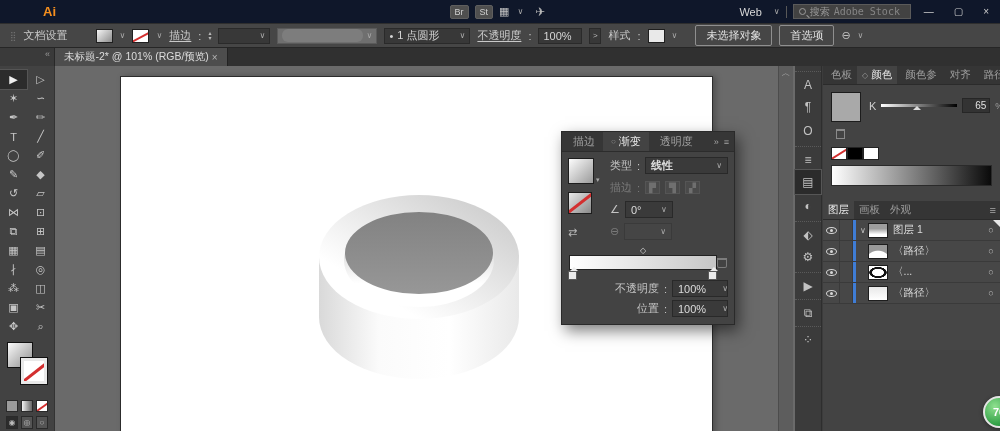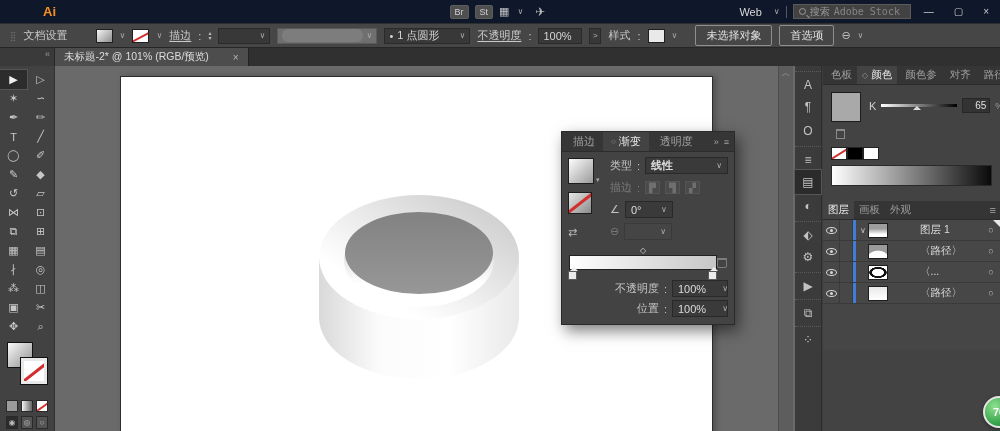--- a/index.html
+++ b/index.html
@@ -37,21 +37,21 @@
   .stepper { display:inline-flex; flex-direction:column; line-height:5px; font-size:6px; color:#bbb; }
   .field { background:#383838; border:1px solid #2a2a2a; height:16px; display:inline-flex; align-items:center; padding:0 4px; gap:4px; color:#d5d5d5; }
   .brush-preview { width:88px; height:13px; background:#7d7d7d; border-radius:6px; display:inline-block; }
   .btn { border:1px solid #8f8f8f; border-radius:2px; padding:2px 10px; color:#e2e2e2; background:transparent; font-size:11px; }
   .chev-btn { background:#383838; border:1px solid #2a2a2a; height:16px; width:12px; display:inline-flex; align-items:center; justify-content:center; color:#bbb; font-size:8px; }
 
   
   #tabstrip { height:18px; background:#303030; display:flex; align-items:flex-end; }
   .tools-head { width:55px; height:18px; position:relative; background:#3a3a3a; border-right:1px solid #282828; }
   .collapse { position:absolute; right:4px; top:1px; color:#9a9a9a; font-size:9px; }
-  .doc-tab { background:#4d4d4d; height:18px; display:flex; align-items:center; gap:24px; padding:0 9px; color:#dcdcdc; font-size:10.5px; border-right:1px solid #232323; }
+  .doc-tab { background:#4d4d4d; height:18px; display:flex; align-items:center; gap:3px; padding:0 9px; color:#dcdcdc; font-size:10.5px; border-right:1px solid #232323; }
   .doc-close { color:#b5b5b5; font-size:10px; }
 
   
   #main { position:relative; height:369px; }
 
   
   #toolbar { position:absolute; left:0; top:0; width:55px; height:369px; background:#424242; border-right:1px solid #333; }
   #toolgrid { display:grid; grid-template-columns:1fr 1fr; padding-top:4px; }
   .tool { height:19px; display:flex; align-items:center; justify-content:center; color:#c6c6c6; font-size:11px; }
   .tool.active { background:#2c2c2c; outline:1px solid #555; color:#f0f0f0; }
@@ -136,21 +136,21 @@
   .eye::after { content:""; position:absolute; left:3px; top:1px; width:3px; height:3px; border-radius:50%; background:#d6d6d6; }
   .lock-cell { width:13px; border-right:1px solid #3a3a3a; align-self:stretch; }
   .lbar { width:3px; align-self:stretch; background:#3f7dd6; margin-right:2px; }
   .chev { width:10px; color:#c0c0c0; font-size:8px; text-align:center; }
   .layer-row.sub .chev { visibility:hidden; }
   .thumb { width:20px; height:15px; border:1px solid #1e1e1e; background:#fff; margin-right:5px; }
   .t-composite { background:linear-gradient(180deg,#9d9d9d 35%,#ffffff 80%); }
   .t-arc { background:radial-gradient(ellipse 120% 150% at 50% 130%, #ffffff 55%, #9a9a9a 60%); }
   .t-ellipse { background:radial-gradient(ellipse 60% 52% at 50% 50%, #ffffff 52%, #111 58%, #111 78%, #fff 84%); }
   .t-path { background:linear-gradient(180deg,#e8e8e8,#ffffff); }
-  .lname { color:#dadada; font-size:10.5px; flex:1;margin-left:27px; }
+  .lname { color:#dadada; font-size:10.5px; flex:1; }
   .target { width:18px; color:#b9b9b9; text-align:center; font-size:9px; }
   .layer-row.selected::after { content:""; position:absolute; right:0; top:0; border-left:7px solid transparent; border-top:7px solid #e8e8e8; }
   #layers-filler { height:46px; background:#464646; }
 
   
   #green-badge { position:absolute; left:983px; top:396px; width:32px; height:32px; border-radius:50%; background:radial-gradient(circle at 35% 30%, #8fe08f, #2f9e44 70%, #1d7a32); border:2px solid #e4e4e4; color:#fff; font-weight:bold; font-size:11px; display:flex; align-items:center; justify-content:center; box-shadow:0 1px 4px rgba(0,0,0,.4); }
 </style>
 </head>
 <body>
 

